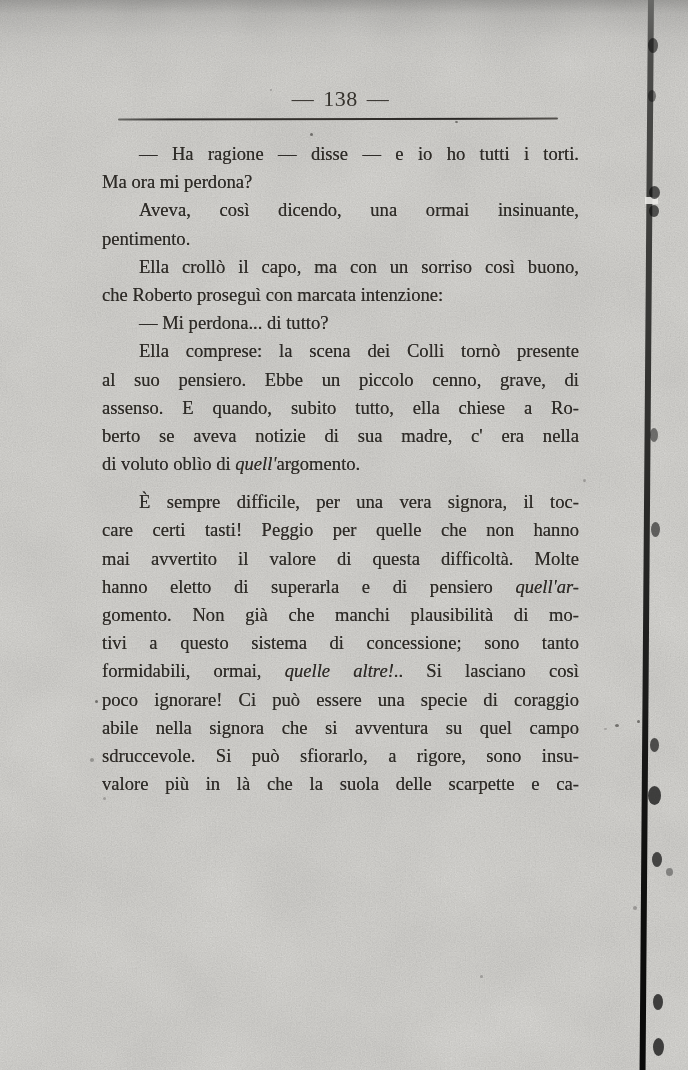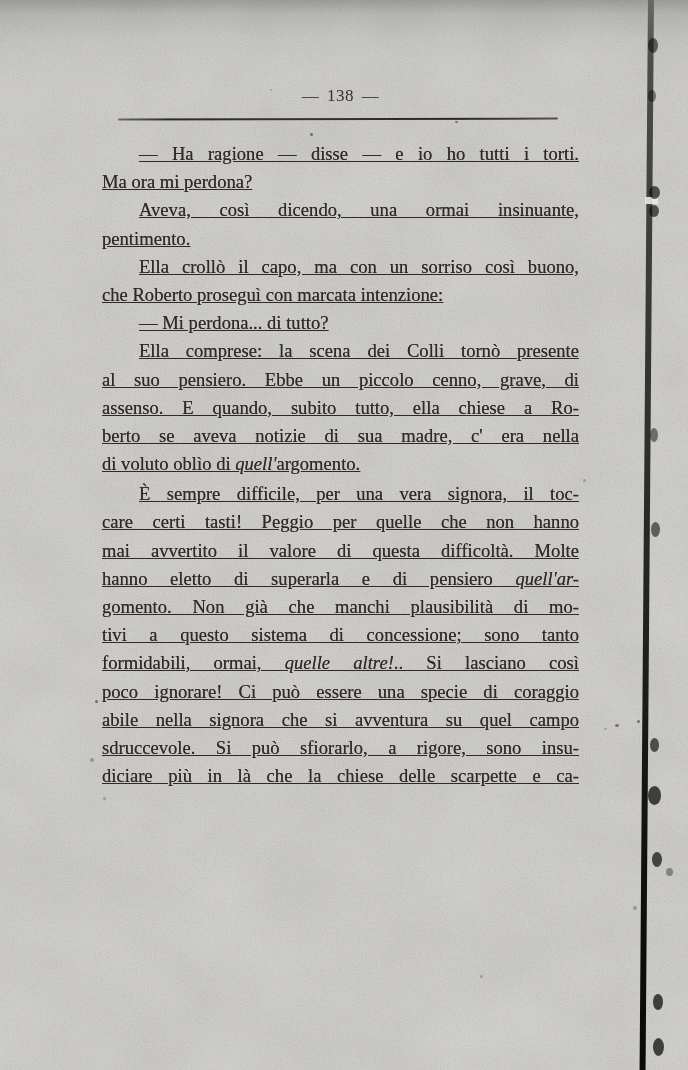--- a/index.html
+++ b/index.html
@@ -21,43 +21,43 @@
     background:linear-gradient(180deg,
       rgba(80,80,80,.38) 0px,
       rgba(110,110,110,.22) 14px,
       rgba(140,140,140,.10) 38px,
       rgba(160,160,160,.04) 60px,
       rgba(160,160,160,0) 90px);
     pointer-events:none;
   }
   .header{
     position:absolute;top:86px;left:102px;width:477px;
-    text-align:center;font-size:17px;color:#35322d;
+    text-align:center;font-size:22px;color:#35322d;
     letter-spacing:.5px;word-spacing:3px;
   }
   .rule{
     position:absolute;top:118px;left:118px;width:440px;height:2px;
     background:linear-gradient(90deg,#6a6a66,#2c2a28 12%,#35322e 45%,#2a2826 78%,#55524e);
     transform:rotate(-.12deg);
     border-radius:1px;
   }
   .text{
     position:absolute;top:140px;left:102px;width:477px;
     font-size:18.6px;line-height:28.2px;color:var(--ink);
     text-shadow:0 0 .45px rgba(46,43,39,.75);
   }
   .line{
     text-align:justify;text-align-last:justify;
     height:28.2px;overflow:visible;white-space:nowrap;
     text-justify:inter-word;
   }
-  .line{white-space:normal;text-decoration:underline;}
+  .line{white-space:normal;}
   .line.last{text-align-last:left;}
   .line.indent{text-indent:37px;}
-  .line.gap{margin-top:2px;}
+  .line.gap{margin-top:10px;}
   .it{font-style:italic;}
   
   .edge-line{
     position:absolute;top:-4px;left:648px;width:6px;height:1082px;
     transform:rotate(.45deg);transform-origin:3px 0;
     background:linear-gradient(180deg,
       #6b6b69 0%,#4c4c4a 6%,#454543 14%,#3a3a38 26%,
       #30302e 40%,#232322 55%,#171716 70%,#0e0e0d 85%,#0a0a0a 100%);
     border-radius:2px;
   }
@@ -118,21 +118,21 @@
       <div class="line indent gap"><span>È sempre difficile, per una vera signora, il toc-</span></div>
       <div class="line"><span>care certi tasti! Peggio per quelle che non hanno</span></div>
       <div class="line"><span>mai avvertito il valore di questa difficoltà. Molte</span></div>
       <div class="line"><span>hanno eletto di superarla e di pensiero </span><span class="it">quell'ar-</span></div>
       <div class="line"><span>gomento. Non già che manchi plausibilità di mo-</span></div>
       <div class="line"><span>tivi a questo sistema di concessione; sono tanto</span></div>
       <div class="line"><span>formidabili, ormai, </span><span class="it">quelle altre!</span><span>.. Si lasciano così</span></div>
       <div class="line"><span>poco ignorare! Ci può essere una specie di coraggio</span></div>
       <div class="line"><span>abile nella signora che si avventura su quel campo</span></div>
       <div class="line"><span>sdruccevole. Si può sfiorarlo, a rigore, sono insu-</span></div>
-      <div class="line"><span>diciare più in là che la chiese delle scarpette e ca-</span></div>
+      <div class="line"><span>valore più in là che la suola delle scarpette e ca-</span></div>
     </div>
 
   <div class="edge-line"></div>
   <div class="edge-gap"></div>
   <div class="knot" style="left:648px;top:38px;width:10px;height:15px;opacity:.7"></div>
   <div class="knot" style="left:648px;top:90px;width:8px;height:12px;opacity:.55"></div>
   <div class="knot" style="left:649px;top:186px;width:11px;height:13px;opacity:.8"></div>
   <div class="knot" style="left:649px;top:205px;width:10px;height:12px;opacity:.8"></div>
   <div class="knot" style="left:650px;top:428px;width:8px;height:14px;opacity:.6"></div>
   <div class="knot" style="left:651px;top:522px;width:9px;height:15px;opacity:.7"></div>

